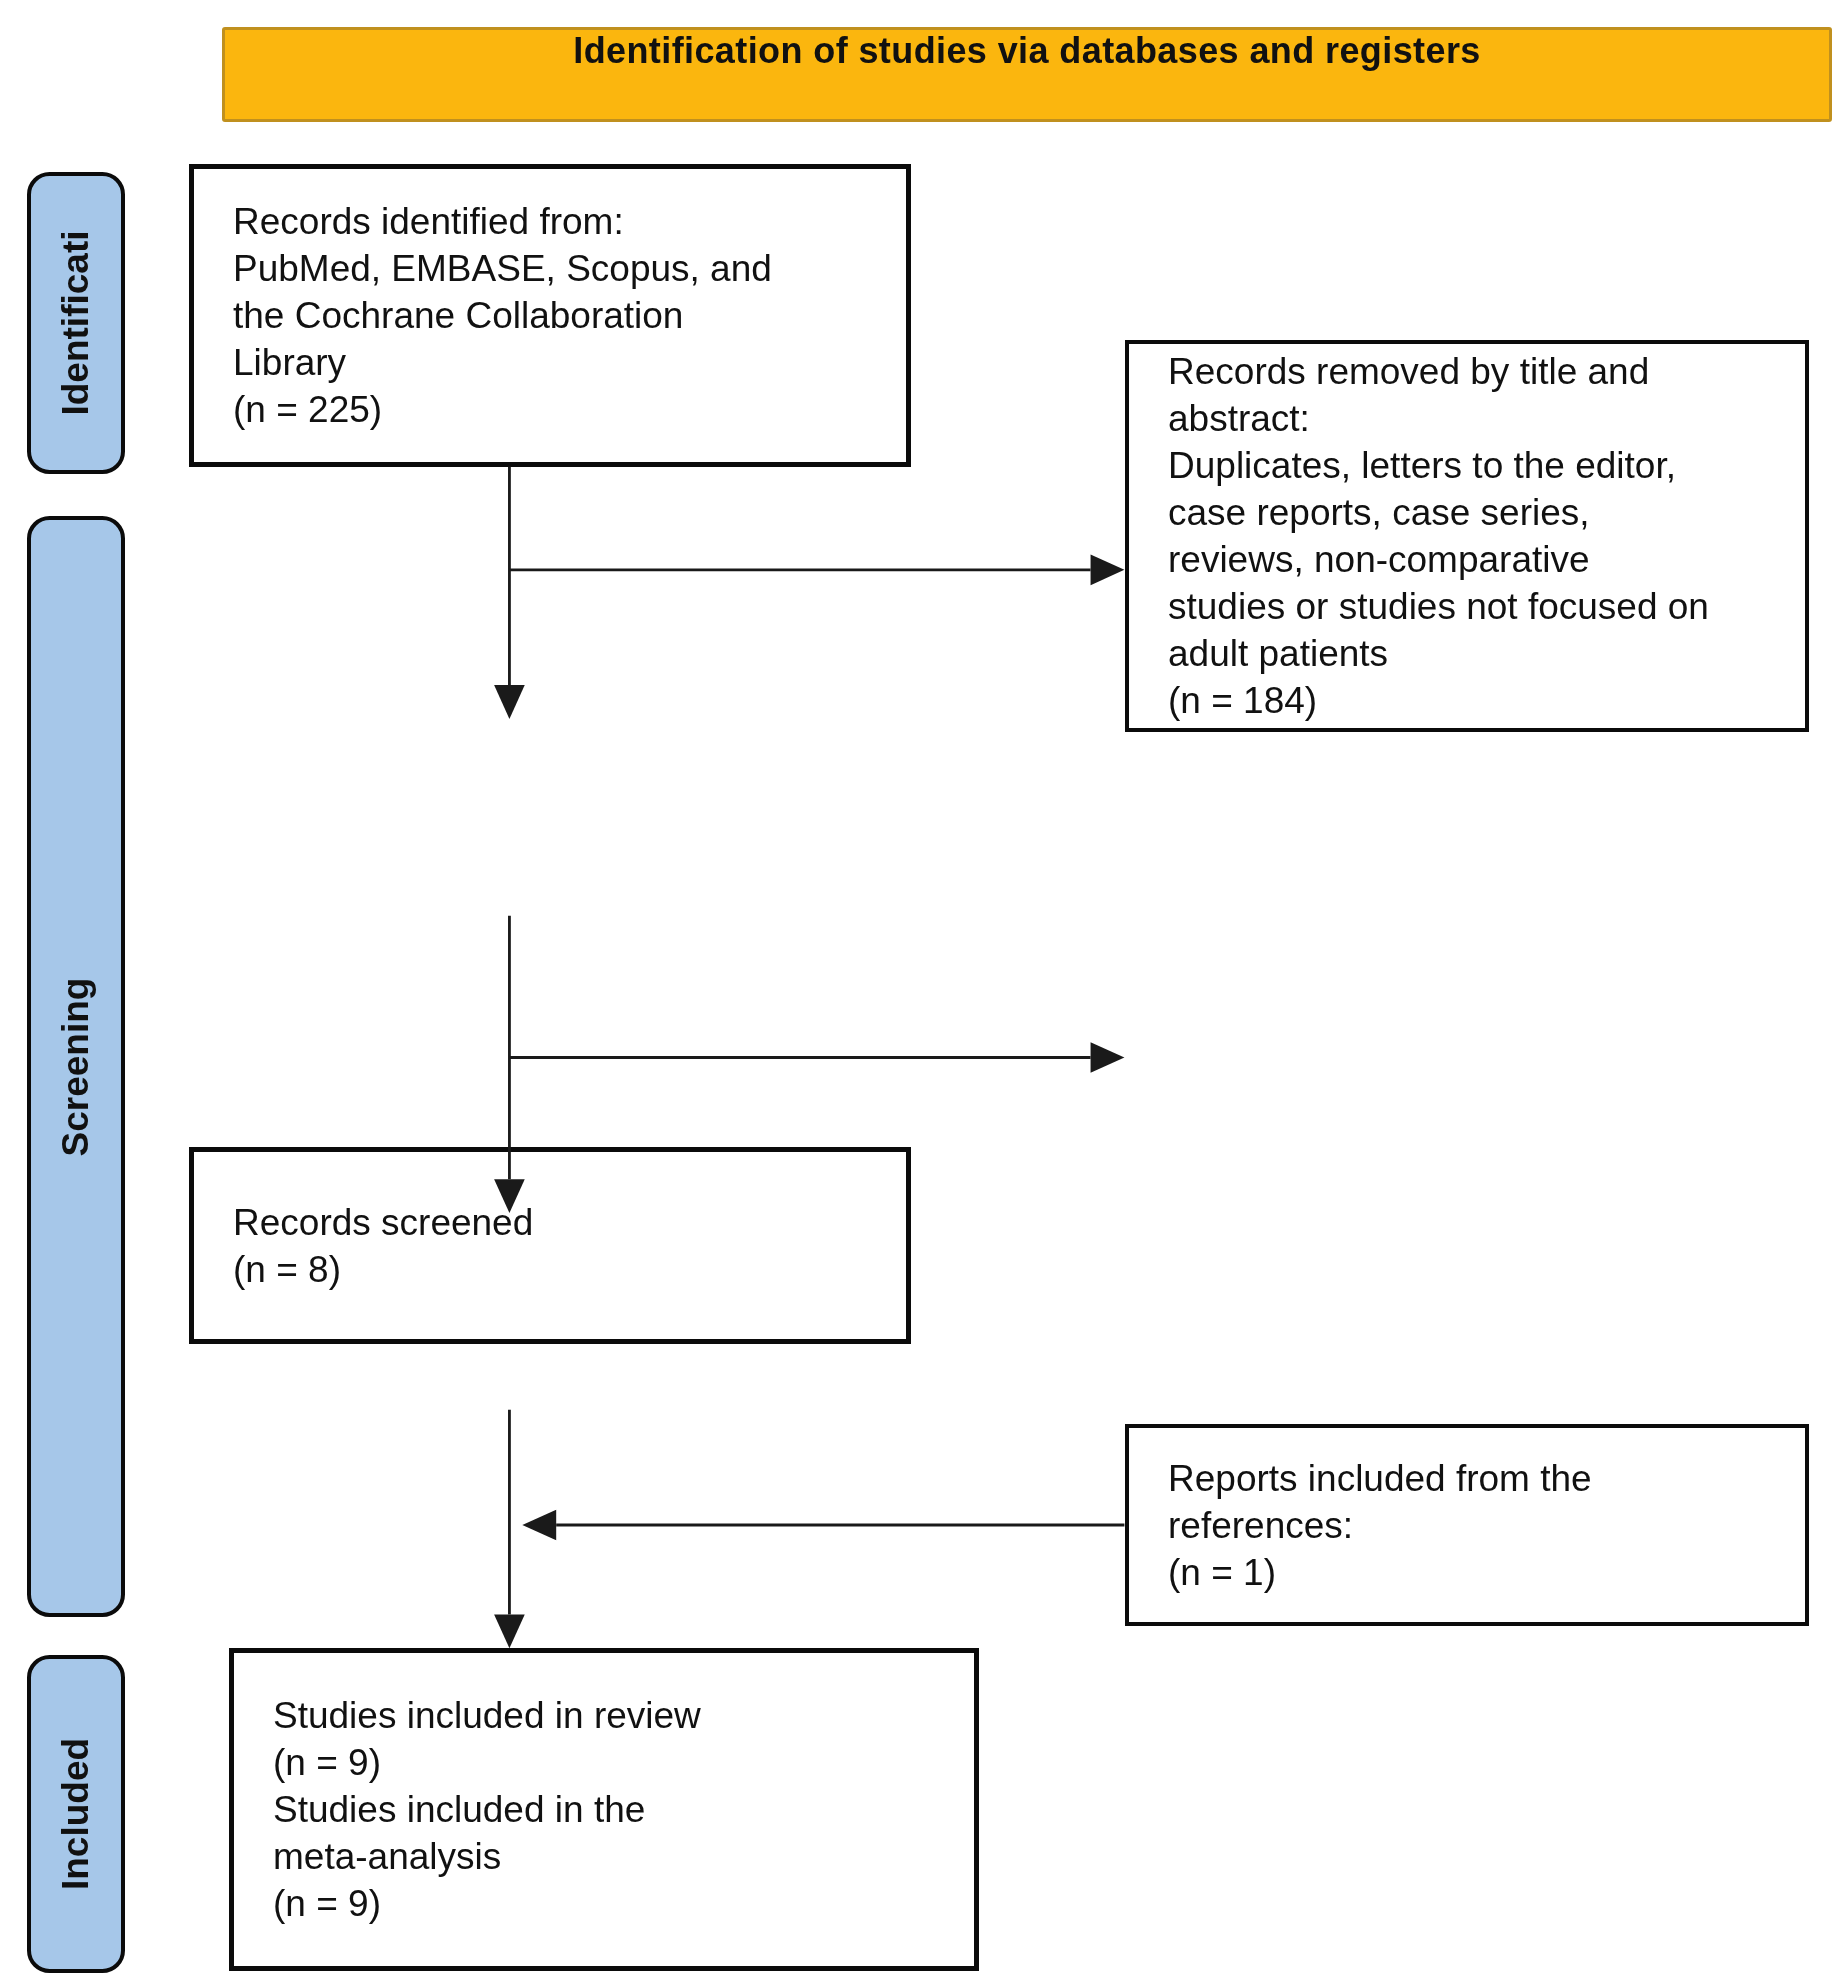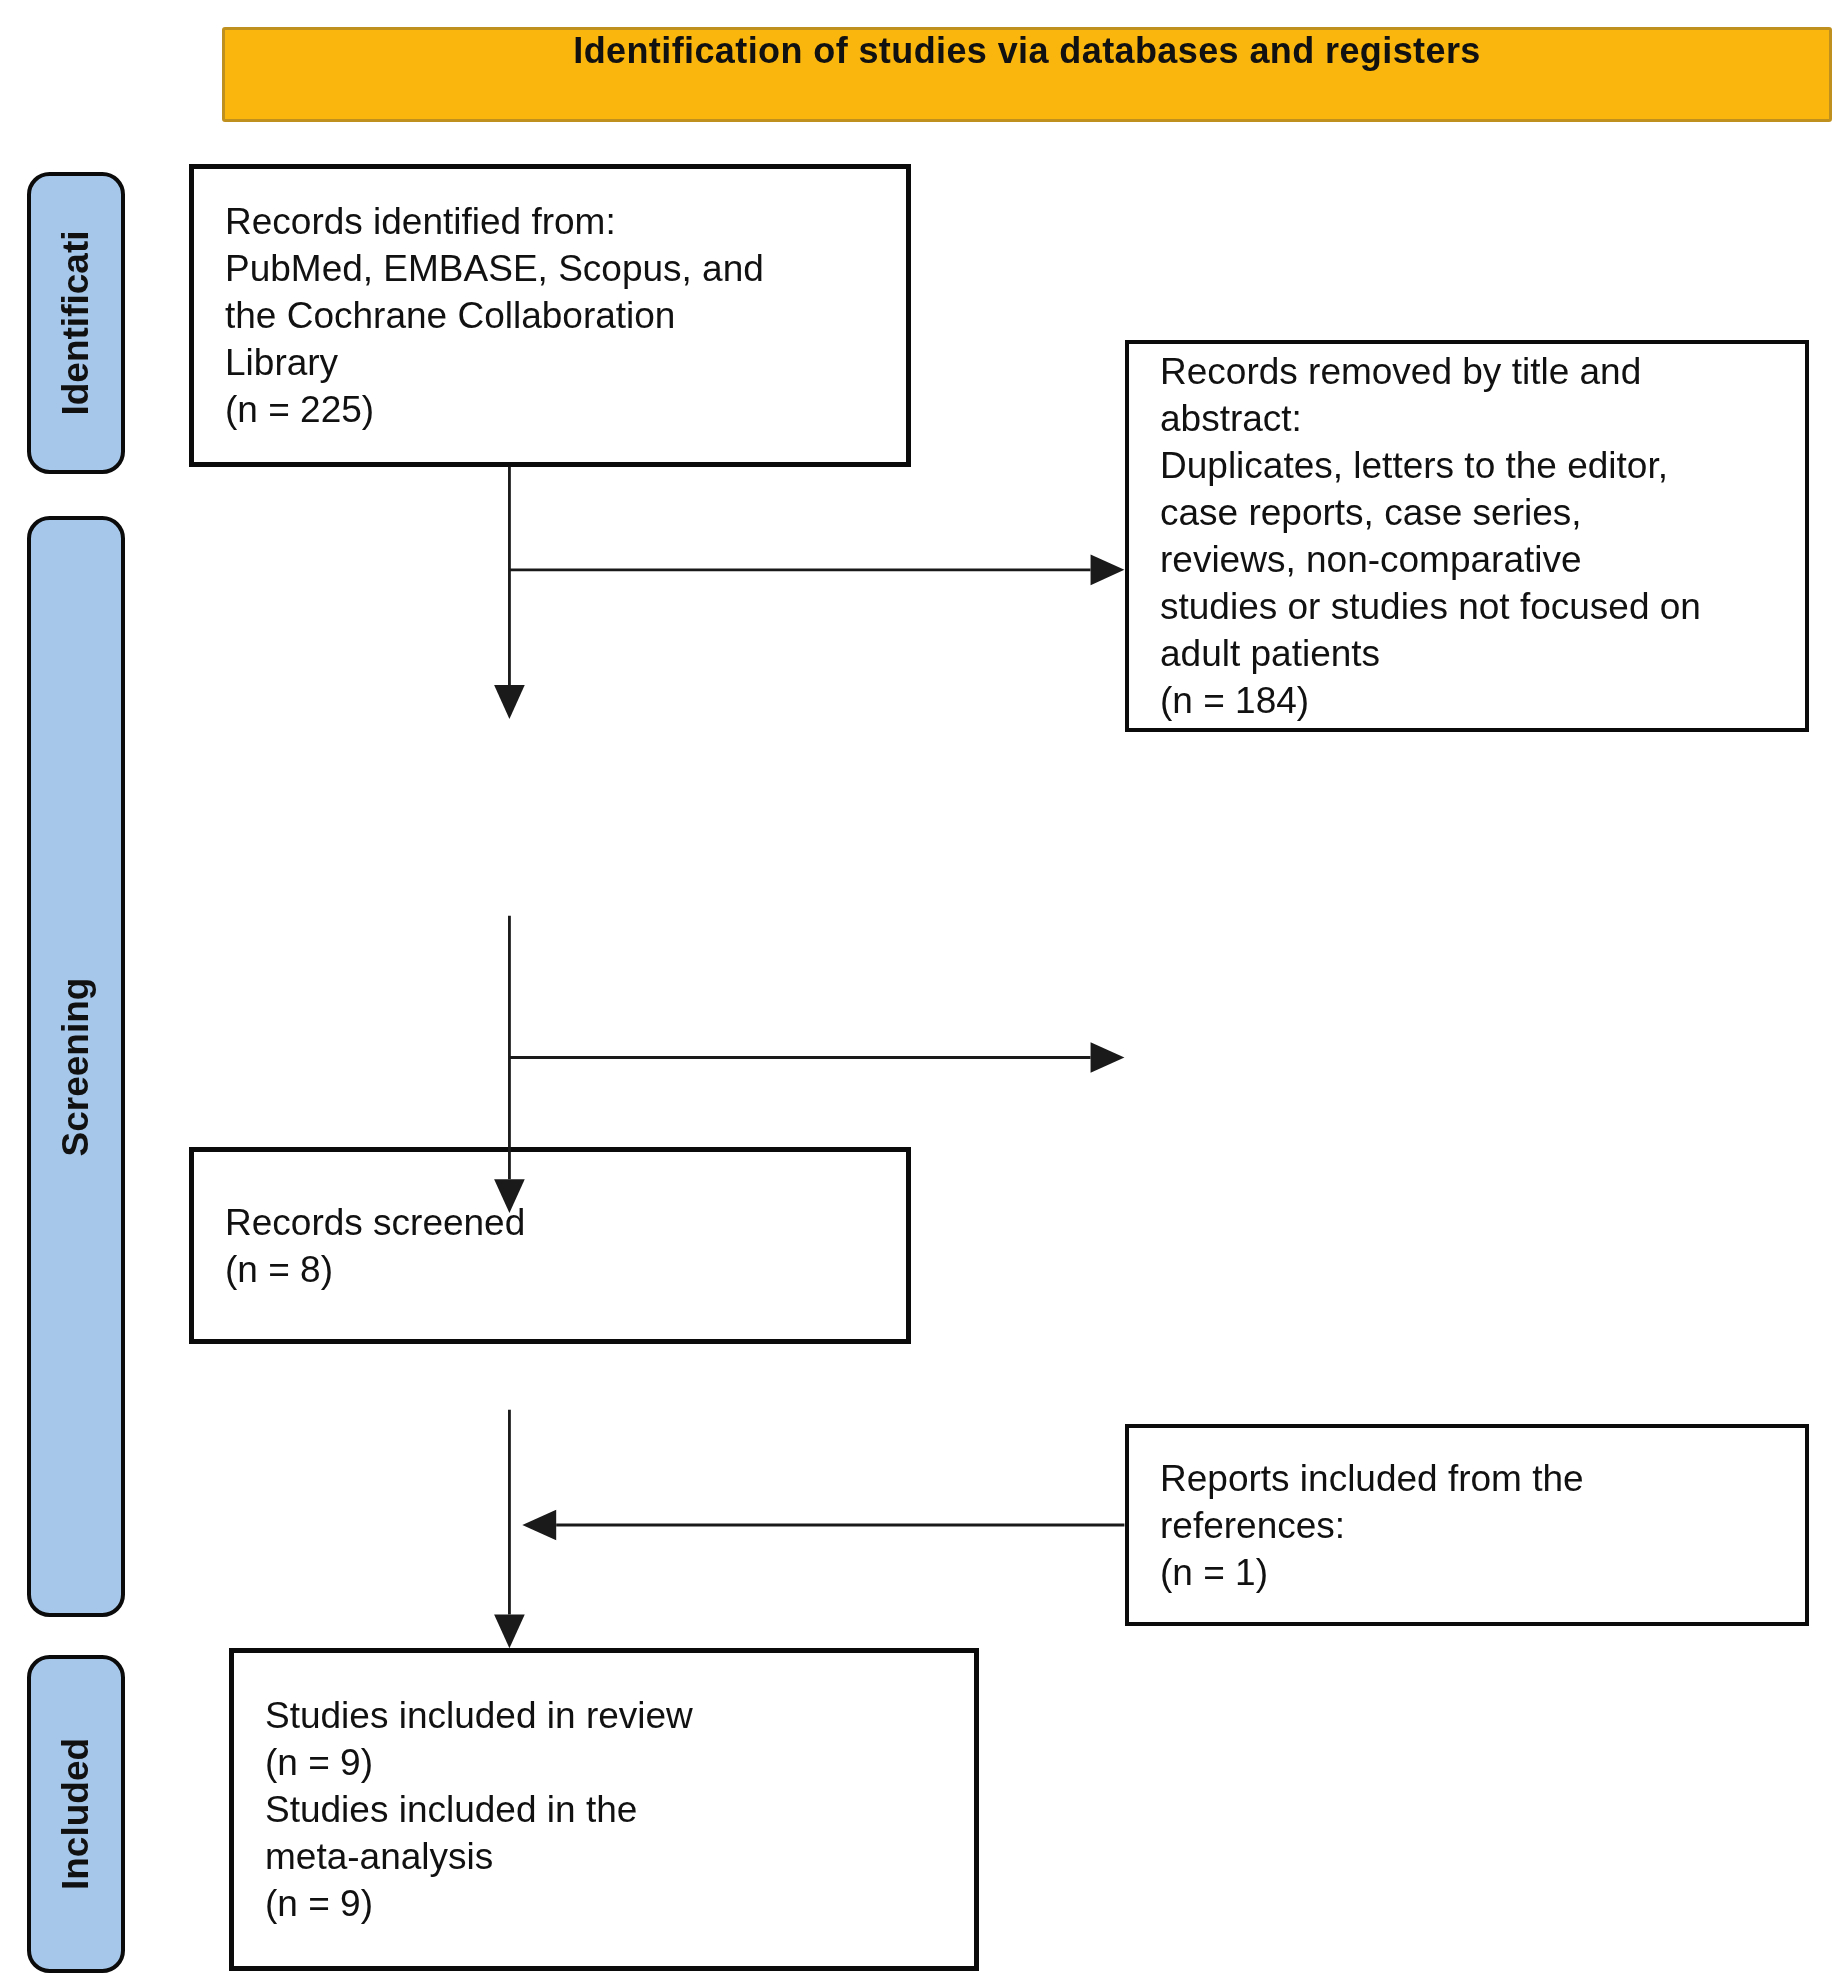--- a/index.html
+++ b/index.html
@@ -72,21 +72,21 @@
     background: #ffffff;
     border: 5.6px solid #0b0b0b;
     display: flex;
     flex-direction: column;
     justify-content: center;
   }
   .box-text {
     white-space: pre-line;
     font-size: 37px;
     line-height: 47px;
-    padding-left: 31px;
+    padding-left: 39px;
     padding-right: 16px;
   }
   .box-right { border-width: 4px; }
 
   .box-records-identified { left: 189px; top: 164px;  width: 722px; height: 303px; }
   .box-fulltext-assessed  { left: 189px; top: 719px;  width: 722px; height: 197px; }
   .box-records-screened   { left: 189px; top: 1147px; width: 722px; height: 197px; }
   .box-studies-included   { left: 189px; top: 1648px; width: 750px; height: 323px; margin-left: 40px; }
 
   .box-records-removed    { left: 1125px; top: 340px;  width: 684px; height: 392px; }

